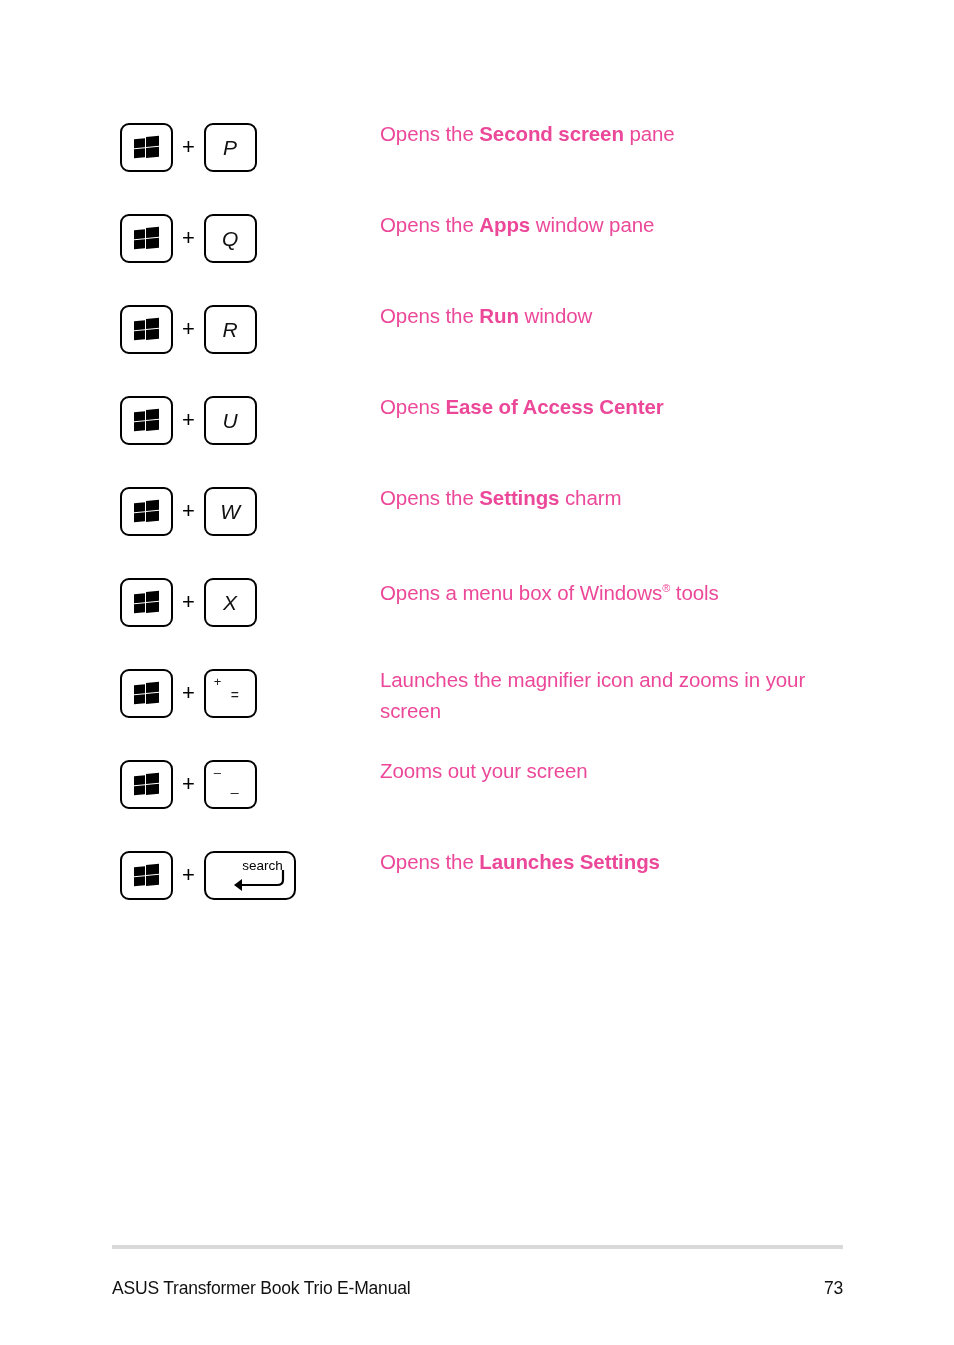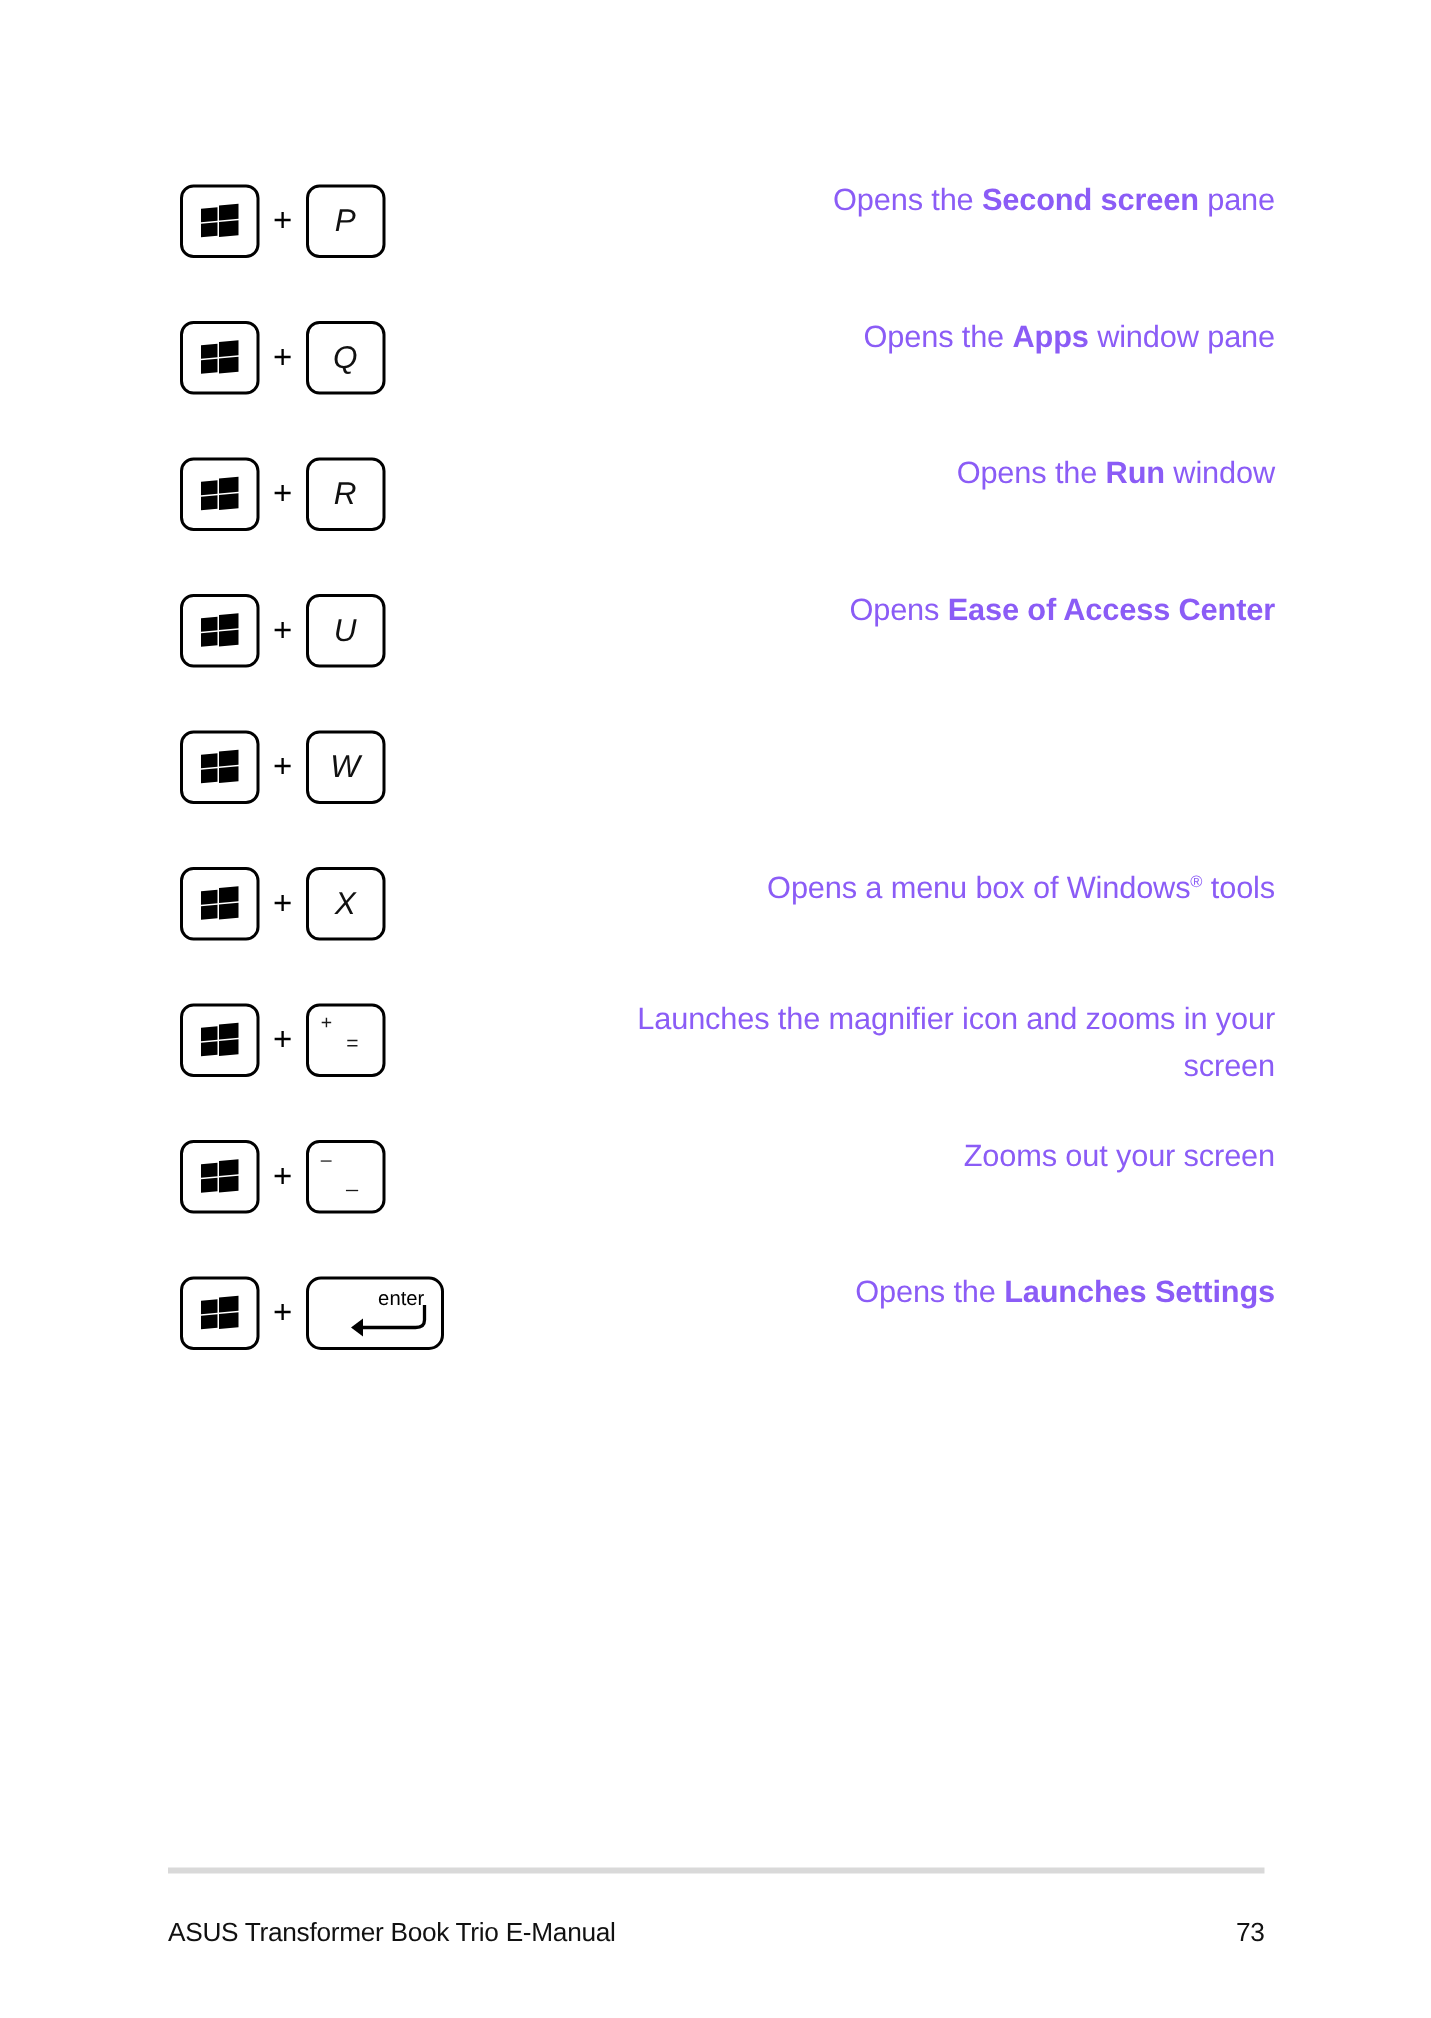--- a/index.html
+++ b/index.html
@@ -135,24 +135,23 @@
     color: #000;
   }
   .enter-legend svg { position: absolute; left: 0; top: 11px; }
 
   
   .desc {
     flex: 1 1 auto;
     font-family: "Liberation Sans", sans-serif;
     font-size: 20.5px;
     line-height: 31px;
-    color: #8b5cf6;
+    color: #ec4899;
     padding-top: 10px;
     letter-spacing: -0.1px;
-    text-align: right;
   }
   .desc b { font-weight: bold; }
   .desc sup { font-size: 11px; vertical-align: super; }
 
   
   .footer {
     position: absolute;
     left: 112px;
     top: 1245px;
     width: 731px;
@@ -253,20 +252,21 @@
             <i class="q2"></i>
             <i class="q3"></i>
             <i class="q4"></i>
           </span>
         </div>
         <span class="plus-sep">+</span>
         <div class="key">
           <span class="key-letter">W</span>
         </div>
       </div>
+      <div class="desc"><span>Opens the </span><b>Settings</b><span> charm</span></div>
     </div>
     <div class="shortcut-row">
       <div class="combo">
         <div class="key win-key">
           <span class="win-logo">
             <i class="q1"></i>
             <i class="q2"></i>
             <i class="q3"></i>
             <i class="q4"></i>
           </span>
@@ -324,21 +324,21 @@
           <span class="win-logo">
             <i class="q1"></i>
             <i class="q2"></i>
             <i class="q3"></i>
             <i class="q4"></i>
           </span>
         </div>
         <span class="plus-sep">+</span>
         <div class="key enter-key">
           <div class="enter-legend">
-            <span class="enter-text">enter</span>
+            <span class="enter-text">search</span>
             <svg width="58" height="22" viewBox="0 0 58 22">
               <path d="M54 0 L54 10 Q54 15 48 15 L10 15" fill="none" stroke="#000" stroke-width="2.2"></path>
               <path d="M13 9 L5 15 L13 21 Z" fill="#000"></path>
             </svg>
           </div>
         </div>
       </div>
       <div class="desc"><span>Opens the </span><b>Launches Settings</b></div>
     </div>
   </div>

